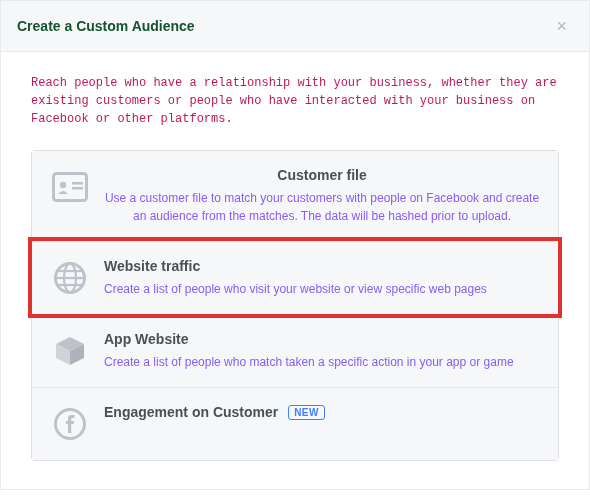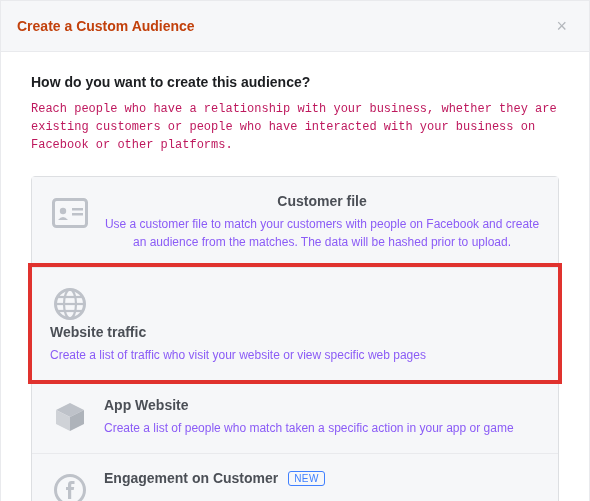--- a/index.html
+++ b/index.html
@@ -20,21 +20,21 @@
     align-items: center;
     justify-content: space-between;
     padding: 12px 16px;
     background: #f6f7f9;
     border-bottom: 1px solid #e9eaed;
   }
   .titlebar h2 {
     margin: 0;
     font-size: 14px;
     font-weight: 700;
-    color: #c2410c;
+    color: #14532d;
   }
   .close {
     font-size: 18px;
     line-height: 1;
     color: #b4b8bd;
     cursor: pointer;
     padding: 4px 6px;
   }
   .body {
     padding: 22px 30px 28px 30px;
@@ -87,26 +87,25 @@
   }
   .opt .desc {
     font-size: 12px;
     line-height: 1.5;
     color: #8b5cf6;
   }
   .opt.highlight {
     outline: 4px solid #e0322e;
     outline-offset: 0;
     z-index: 1;
-    flex-direction: column;
   }
   .badge {
     display: inline-block;
     font-size: 10px;
-    font-weight: 400;
+    font-weight: 700;
     letter-spacing: 0.5px;
     color: #4080ff;
     border: 1px solid #4080ff;
     border-radius: 3px;
     padding: 1px 5px;
     margin-left: 6px;
     vertical-align: 1px;
   }
   svg { display: block; }
 </style>
@@ -115,21 +114,20 @@
 
 <div class="window">
   <div class="titlebar">
     <h2>Create a Custom Audience</h2>
     <div class="close">
       <span>×</span>
     </div>
   </div>
 
   <div class="body">
-    <h3 class="question">How do you want to create this audience?</h3>
     <div class="subtext">Reach people who have a relationship with your business, whether they are existing customers or people who have interacted with your business on Facebook or other platforms.</div>
 
     <div class="options">
 
       <div class="opt">
         <div class="icon">
           <svg width="36" height="30" viewBox="0 0 36 30">
             <rect x="1.5" y="1.5" width="33" height="27" rx="3" ry="3" fill="none" stroke="#bec2c9" stroke-width="3"></rect>
             <circle cx="11" cy="13" r="3.2" fill="#bec2c9"></circle>
             <path d="M6 22 Q11 16 16 22 Z" fill="#bec2c9"></path>
@@ -148,21 +146,21 @@
           <svg width="34" height="34" viewBox="0 0 34 34">
             <circle cx="17" cy="17" r="14.5" fill="none" stroke="#bec2c9" stroke-width="3"></circle>
             <ellipse cx="17" cy="17" rx="6" ry="14.5" fill="none" stroke="#bec2c9" stroke-width="2.2"></ellipse>
             <line x1="2.5" y1="17" x2="31.5" y2="17" stroke="#bec2c9" stroke-width="2.2"></line>
             <line x1="4.5" y1="10" x2="29.5" y2="10" stroke="#bec2c9" stroke-width="2.2"></line>
             <line x1="4.5" y1="24" x2="29.5" y2="24" stroke="#bec2c9" stroke-width="2.2"></line>
           </svg>
         </div>
         <div class="text">
           <div class="label">Website traffic</div>
-          <div class="desc">Create a list of traffic who visit your website or view specific web pages</div>
+          <div class="desc">Create a list of people who visit your website or view specific web pages</div>
         </div>
       </div>
 
       <div class="opt">
         <div class="icon">
           <svg width="34" height="34" viewBox="0 0 34 34">
             <polygon points="17,3 31,10 17,17 3,10" fill="#bec2c9"></polygon>
             <polygon points="3,10 17,17 17,31 3,24" fill="#cfd2d7"></polygon>
             <polygon points="31,10 17,17 17,31 31,24" fill="#aeb3ba"></polygon>
           </svg>

